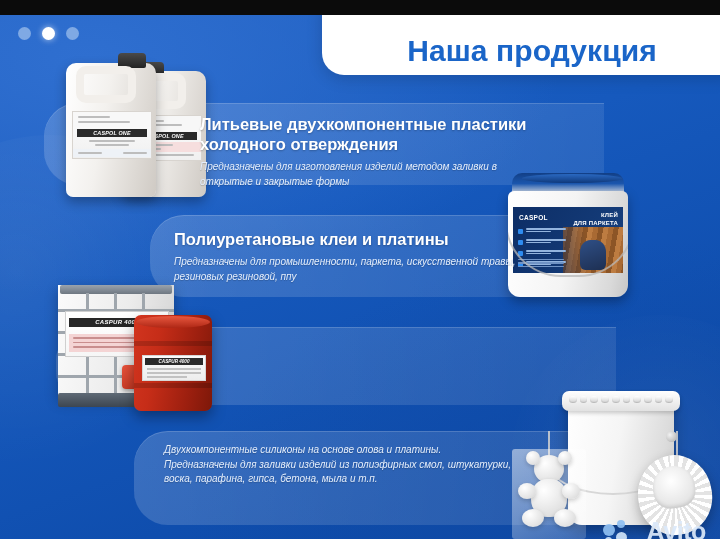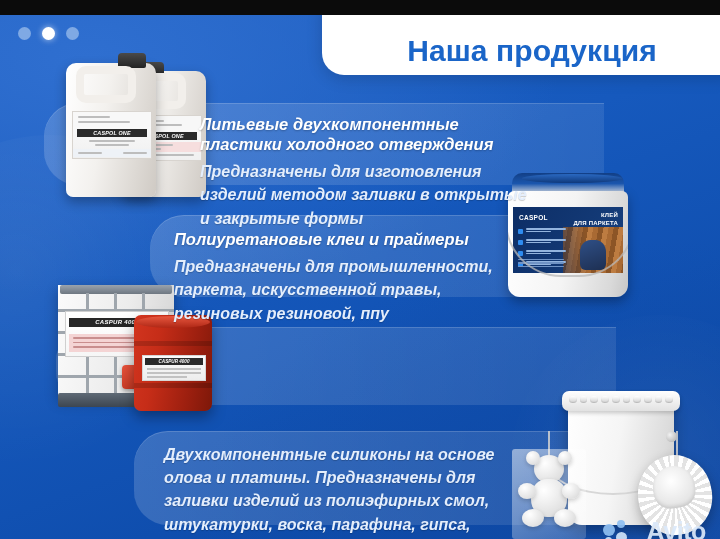--- a/index.html
+++ b/index.html
@@ -94,30 +94,28 @@
     position: absolute;
     z-index: 6;
     color: #ffffff;
   }
   .card-title {
     font-size: 16.5px;
     font-weight: bold;
     line-height: 1.22;
     margin: 0 0 6px 0;
     text-shadow: 0 1px 2px rgba(0,0,0,.25);
-    font-style: italic;
   }
   .card-desc {
-    font-size: 16px;
+    font-size: 10px;
     font-style: italic;
     line-height: 1.45;
     color: #e4eefc;
     margin: 0;
     text-shadow: 0 1px 1px rgba(0,0,0,.2);
-    font-weight: bold;
   }
 
   
   #card-1 { left: 44px;  top: 88px;  width: 560px; height: 82px;  border-radius: 34px 0 0 34px; }
   #body-1 { left: 200px; top: 99px;  width: 330px; }
   
   #card-2 { left: 150px; top: 200px; width: 470px; height: 82px;  border-radius: 34px 0 0 34px; }
   #body-2 { left: 174px; top: 214px; width: 350px; }
   
   #card-3 { left: 56px;  top: 312px; width: 560px; height: 78px;  border-radius: 34px 0 0 34px; }
@@ -507,21 +505,21 @@
         <div class="bk-foot">
           <i></i>
             <i></i>
             <i></i>
         </div>
       </div>
       <div class="bk-handle"></div>
     </div>
   </div>
   <div class="card-body" id="body-2">
-    <p class="card-title">Полиуретановые клеи и праймеры</p>
+    <p class="card-title">Полиуретановые клеи и платины</p>
     <p class="card-desc">Предназначены для промышленности, паркета, искусственной травы, резиновых резиновой, ппу</p>
   </div>
 
   <div class="card" id="card-3"></div>
   <div class="art" id="art-ibc">
     <div class="ibc-cage">
       <div class="ibc-top"></div>
       <div class="ibc-vline" style="left:28px;"></div>
       <div class="ibc-vline" style="left:56px;"></div>
       <div class="ibc-vline" style="left:84px;"></div>

